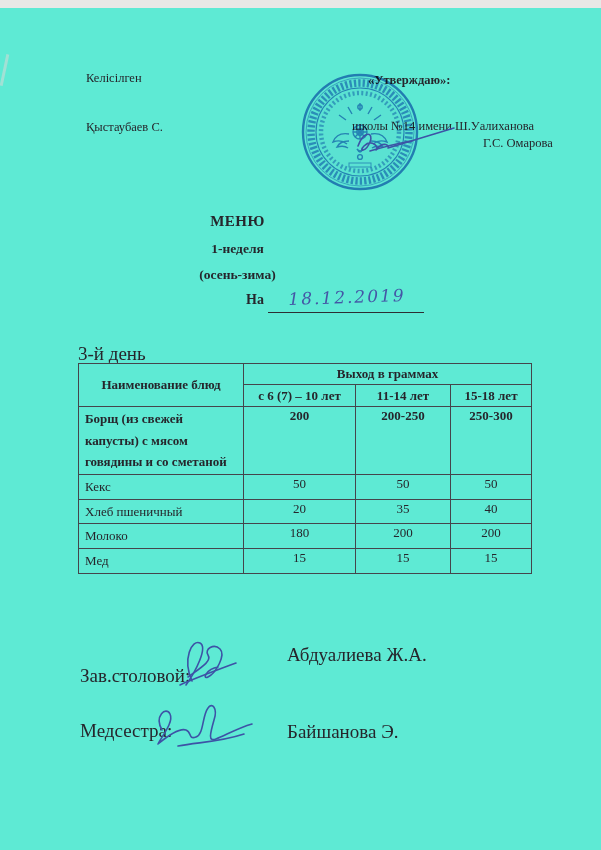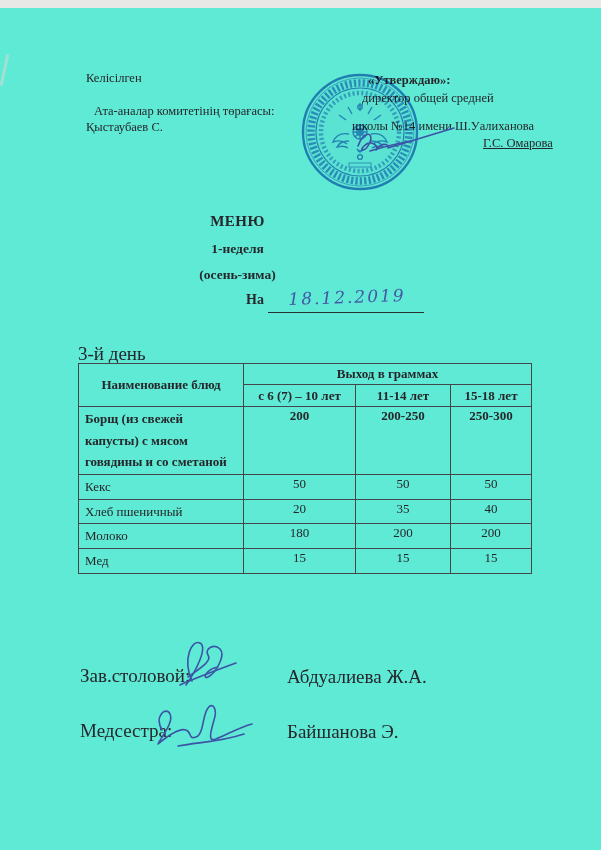--- a/index.html
+++ b/index.html
@@ -41,27 +41,25 @@
   .artifact{background:#d9d9d6;opacity:.55;}
 </style>
 </head>
 <body>
 
 <div id="page">
 
   <div class="abs artifact" style="left:3px;top:46px;width:3px;height:32px;transform:rotate(12deg);"></div>
 
   <div class="abs t12 approval-line" style="left:86px;top:62px;">Келісілген</div>
-  <div class="abs t12 approval-line" style="left:94px;top:95px;">Ата-аналар комитетінің төрағасы:</div>
   <div class="abs t12 approval-line" style="left:86px;top:111px;">Қыстаубаев С.</div>
 
   <div class="abs t12 b approval-line" style="left:368px;top:64px;">«Утверждаю»:</div>
-  <div class="abs t12 approval-line" style="left:362px;top:82px;">директор общей средней</div>
   <div class="abs t12 approval-line" style="left:352px;top:110px;">школы №14 имени Ш.Уалиханова</div>
-  <div class="abs t12 approval-line" style="left:483px;top:127px;text-decoration:underline;">Г.С. Омарова</div>
+  <div class="abs t12 approval-line" style="left:483px;top:127px;">Г.С. Омарова</div>
 
   <div id="stamp" class="abs" style="left:299px;top:63px;width:122px;height:122px;">
     <svg width="122" height="122" viewBox="0 0 122 122">
       <g stroke="#4c7fd2" fill="none">
         <circle cx="61" cy="61" r="57" stroke-width="2.4"></circle>
         <circle cx="61" cy="61" r="54" stroke-width="0.8" opacity="0.8"></circle>
         <circle cx="61" cy="61" r="44" stroke-width="1.1"></circle>
         <circle cx="61" cy="61" r="55" stroke-width="4" opacity="0.10" stroke="none" fill="#7ba3e0"></circle>
 
         <circle cx="61" cy="61" r="49" stroke-width="7.5" stroke-dasharray="2.3 2.1" opacity="0.85"></circle>
@@ -154,21 +152,21 @@
     </tr>
   </tbody>
     </table>
 
   <div class="abs t13" style="left:80px;top:657px;">Зав.столовой:</div>
   <svg class="abs ink" style="left:162px;top:625px;" width="100" height="60" viewBox="0 0 100 60">
     <path d="M30,48 C20,26 30,6 38,10 C46,14 34,38 24,52"></path>
     <path d="M26,44 C40,34 50,28 46,22 C42,16 52,10 58,16 C64,22 54,40 46,44 C40,47 44,36 56,34"></path>
     <path d="M18,52 C36,44 58,36 74,30"></path>
   </svg>
-  <div class="abs t13" style="left:287px;top:658px;">Абдуалиева Ж.А.</div>
+  <div class="abs t13" style="left:287px;top:636px;">Абдуалиева Ж.А.</div>
 
   <div class="abs t13" style="left:80px;top:712px;">Медсестра:</div>
   <svg class="abs ink" style="left:148px;top:692px;" width="115" height="54" viewBox="0 0 115 54">
     <path d="M14,30 C6,16 18,6 22,14 C26,22 14,36 10,44 C22,34 32,28 38,30 C44,32 40,40 48,37 C56,34 54,16 60,8 C64,2 70,8 66,20 C62,34 60,42 68,39 C78,35 90,28 104,24"></path>
     <path d="M30,46 C52,42 72,42 96,34"></path>
   </svg>
   <div class="abs t13" style="left:287px;top:713px;">Байшанова Э.</div>
 
 </div>
 

